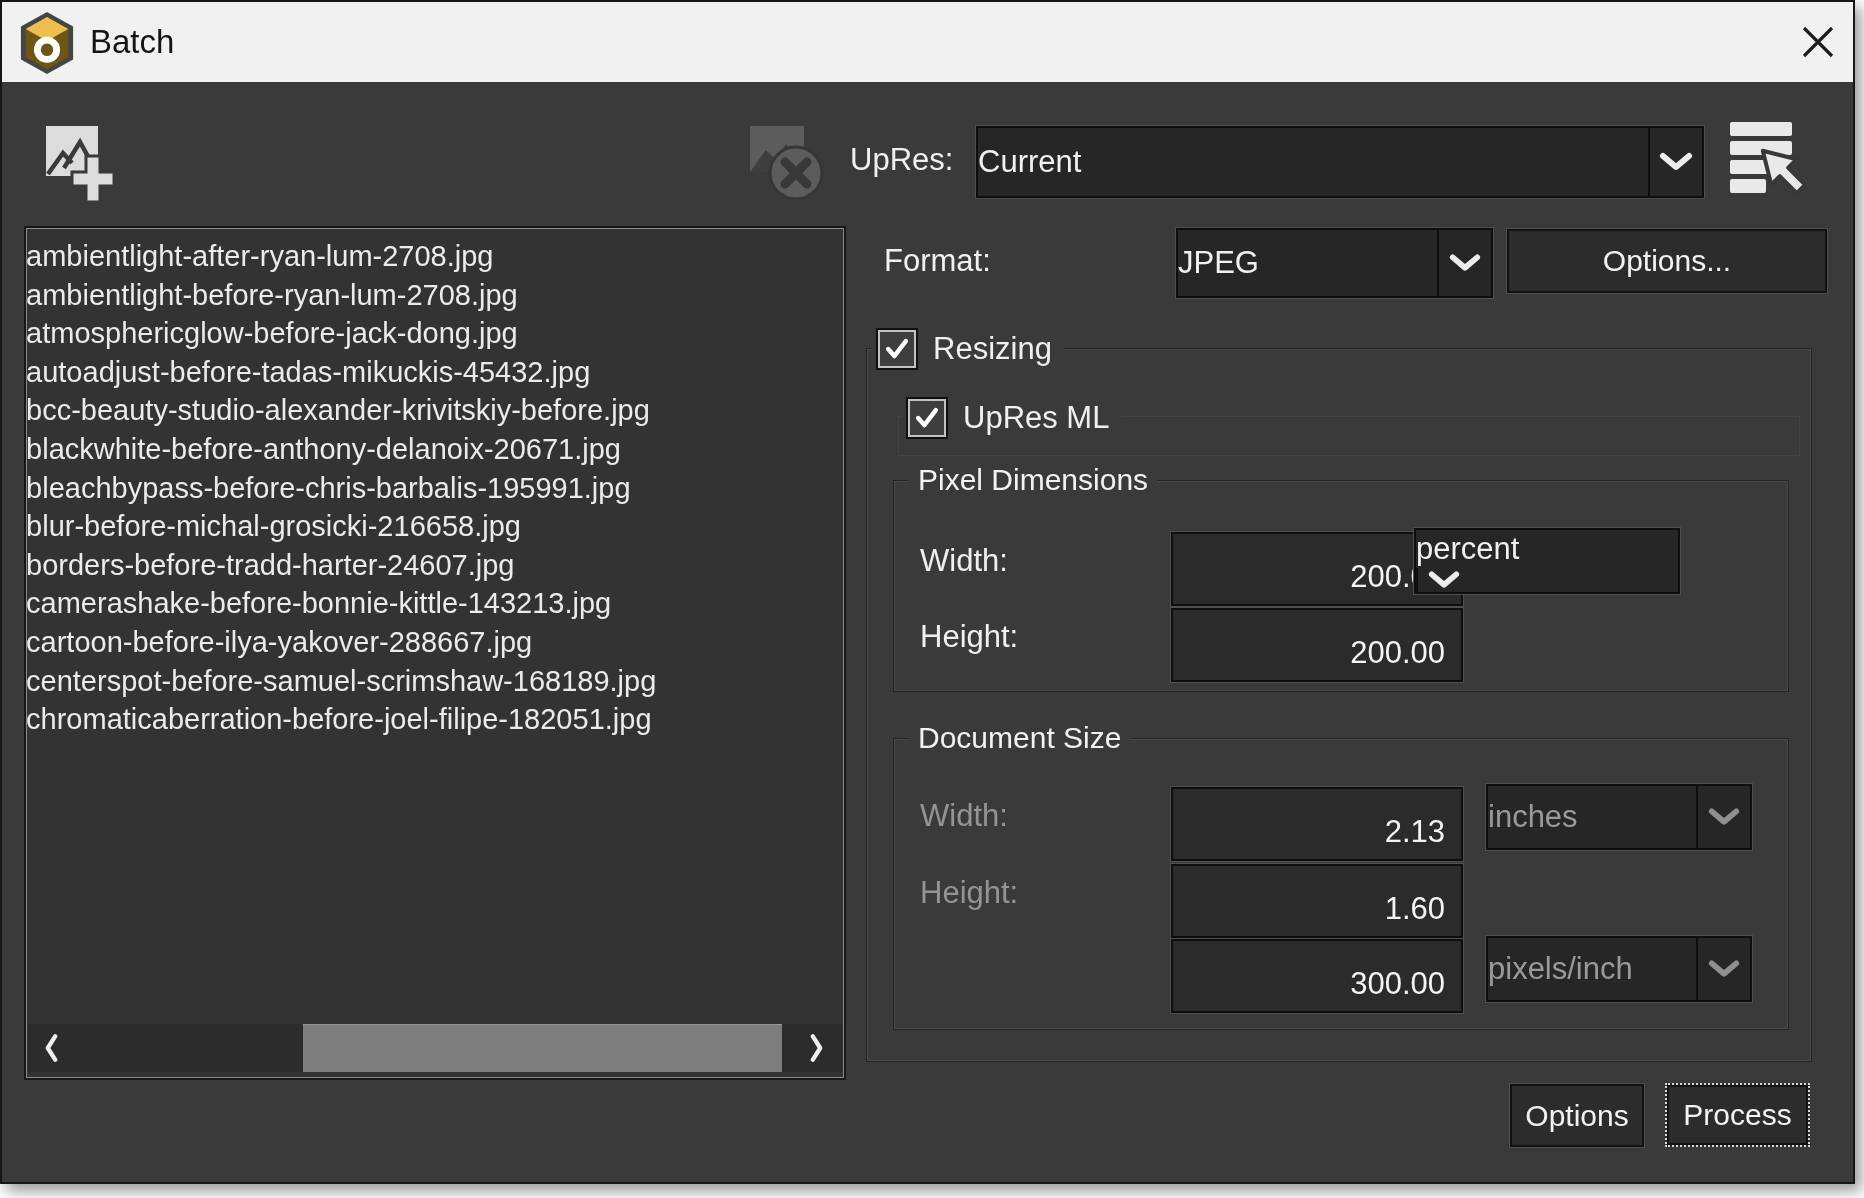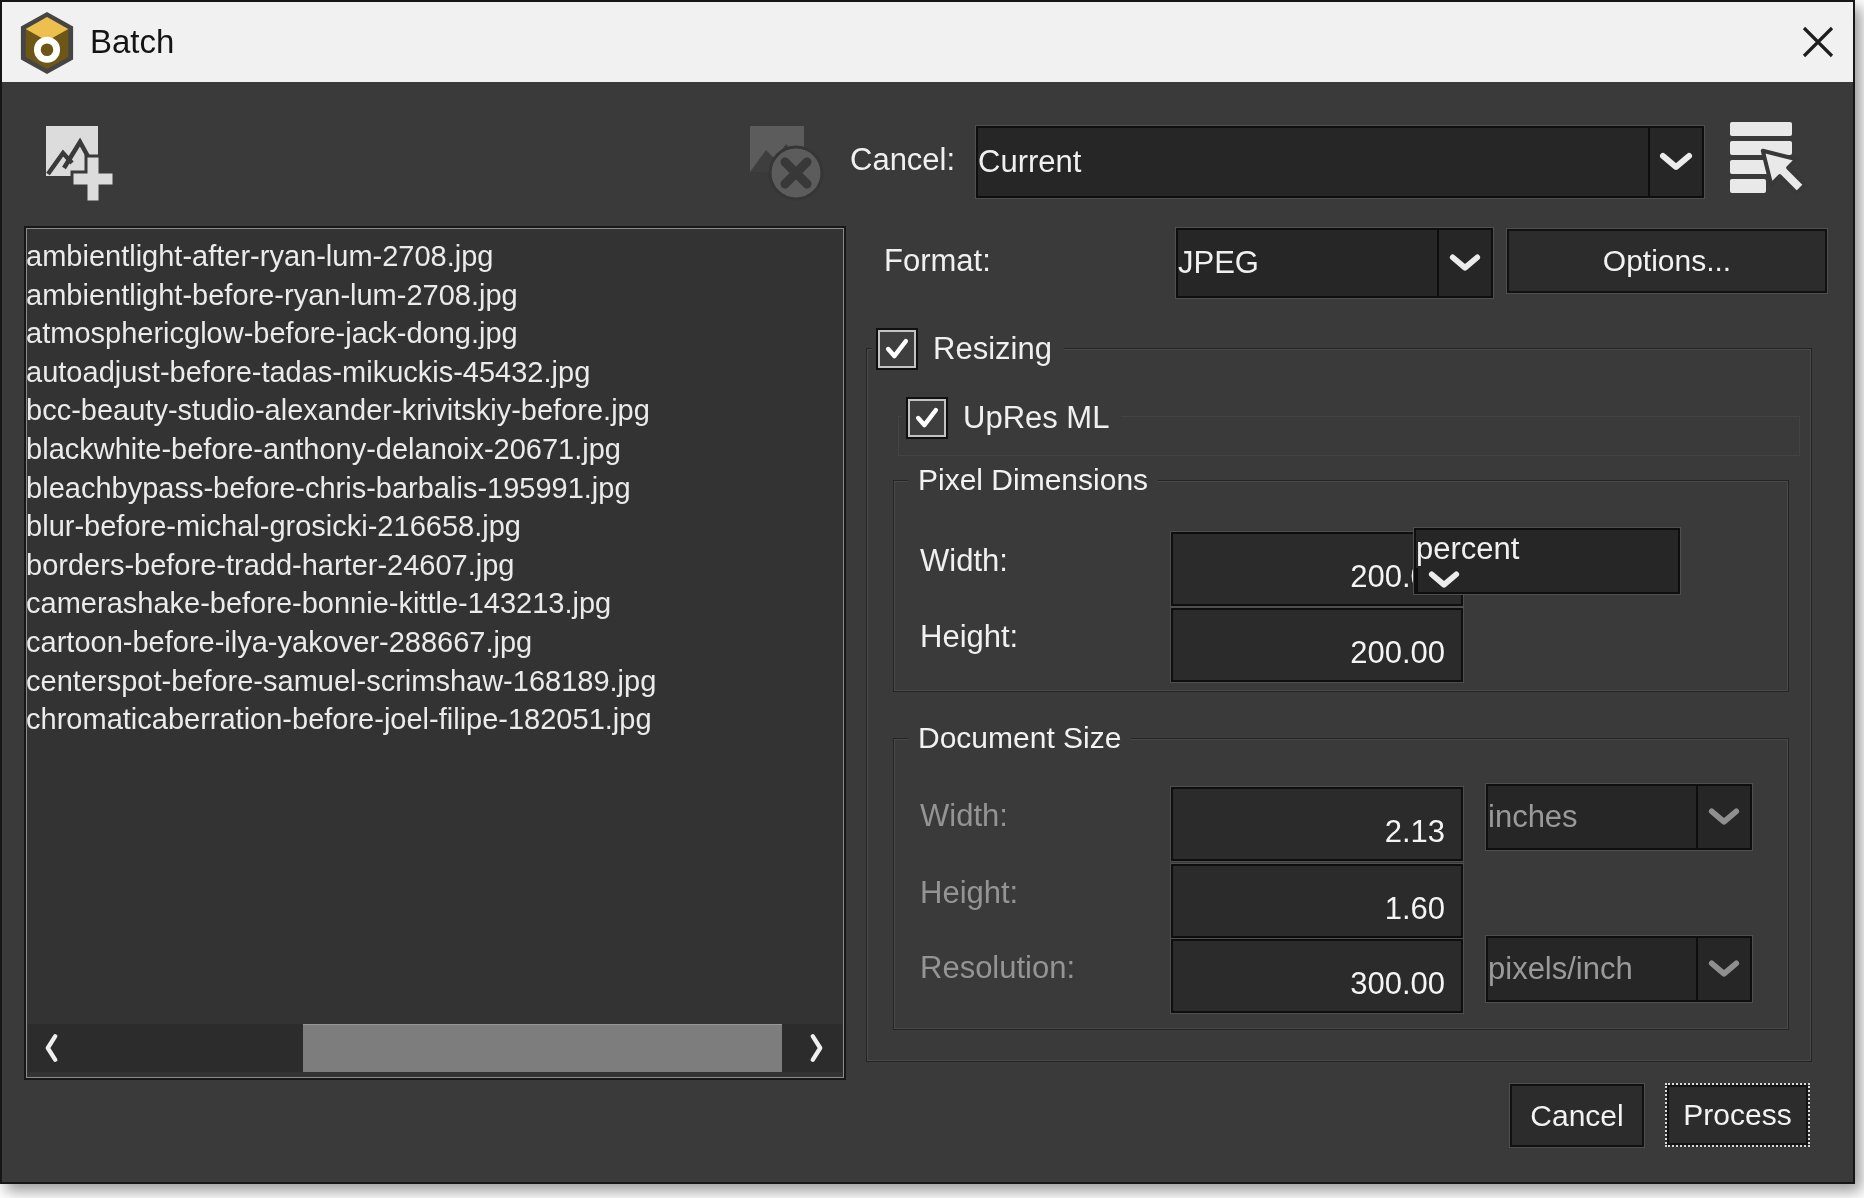--- a/index.html
+++ b/index.html
@@ -75,21 +75,21 @@
 
   <span class="abs" style="left:746px;top:120px;">
     <svg width="84" height="82" viewBox="0 0 84 82">
       <rect x="4" y="6" width="54" height="46" fill="#5c5c5c"></rect>
       <path d="M4,52 L20,30 L29,39 L40,24 L58,44 L58,52 Z" fill="#3e3e3e"></path>
       <circle cx="50" cy="53" r="26" fill="#5c5c5c" stroke="#363636" stroke-width="3"></circle>
       <path d="M39 42 L61 64 M61 42 L39 64" stroke="#383838" stroke-width="9" stroke-linecap="round" fill="none"></path>
     </svg>
   </span>
 
-  <span class="abs lbl" style="left:850px;top:126px;height:68px;line-height:68px;">Cancel:</span>
+  <span class="abs lbl" style="left:850px;top:126px;height:68px;line-height:68px;">UpRes:</span>
 
   <div class="select abs" style="left:976px;top:126px;width:724px;height:68px;">
     <div class="val">Current</div>
     <div class="chev">
       <svg width="36" height="24" viewBox="0 0 36 24">
           <path d="M5 6 L18 17 L31 6" stroke="#ececec" stroke-width="6" fill="none" stroke-linecap="round" stroke-linejoin="round"></path>
         </svg>
     </div>
   </div>
 
@@ -163,21 +163,20 @@
     <div class="chev">
       <svg width="34" height="24" viewBox="0 0 36 24">
           <path d="M5 6 L18 17 L31 6" stroke="#8f8f8f" stroke-width="6" fill="none" stroke-linecap="round" stroke-linejoin="round"></path>
         </svg>
     </div>
   </div>
 
   <span class="abs lbl dis" style="left:920px;top:864px;height:58px;line-height:58px;">Height:</span>
   <input class="input abs" style="left: 1171px; top: 864px; width: 266px; height: 54px;" value="1.60">
 
-  <span class="abs lbl dis" style="left:920px;top:939px;height:58px;line-height:58px;">Resolution:</span>
   <input class="input abs" style="left: 1171px; top: 939px; width: 266px; height: 54px;" value="300.00">
   <div class="select abs" style="left:1486px;top:936px;width:262px;height:62px;">
     <div class="val dis" style="color:#9a9a9a;">pixels/inch</div>
     <div class="chev">
       <svg width="34" height="24" viewBox="0 0 36 24">
           <path d="M5 6 L18 17 L31 6" stroke="#8f8f8f" stroke-width="6" fill="none" stroke-linecap="round" stroke-linejoin="round"></path>
         </svg>
     </div>
   </div>
 
@@ -205,16 +204,16 @@
           </svg>
       </span>
       <span class="harrow" style="right:8px;">
         <svg width="18" height="30" viewBox="0 0 16 28">
             <path d="M4 3 L11 14 L4 25" stroke="#f0f0f0" stroke-width="4" fill="none" stroke-linecap="round" stroke-linejoin="round"></path>
           </svg>
       </span>
     </div>
   </div>
 
-  <button class="btn abs" style="left:1510px;top:1084px;width:134px;height:63px;">Cancel</button>
+  <button class="btn abs" style="left:1510px;top:1084px;width:134px;height:63px;">Options</button>
   <button class="btn focus abs" style="left:1665px;top:1083px;width:145px;height:64px;">Process</button>
 
 </div>
 
 </body></html>

